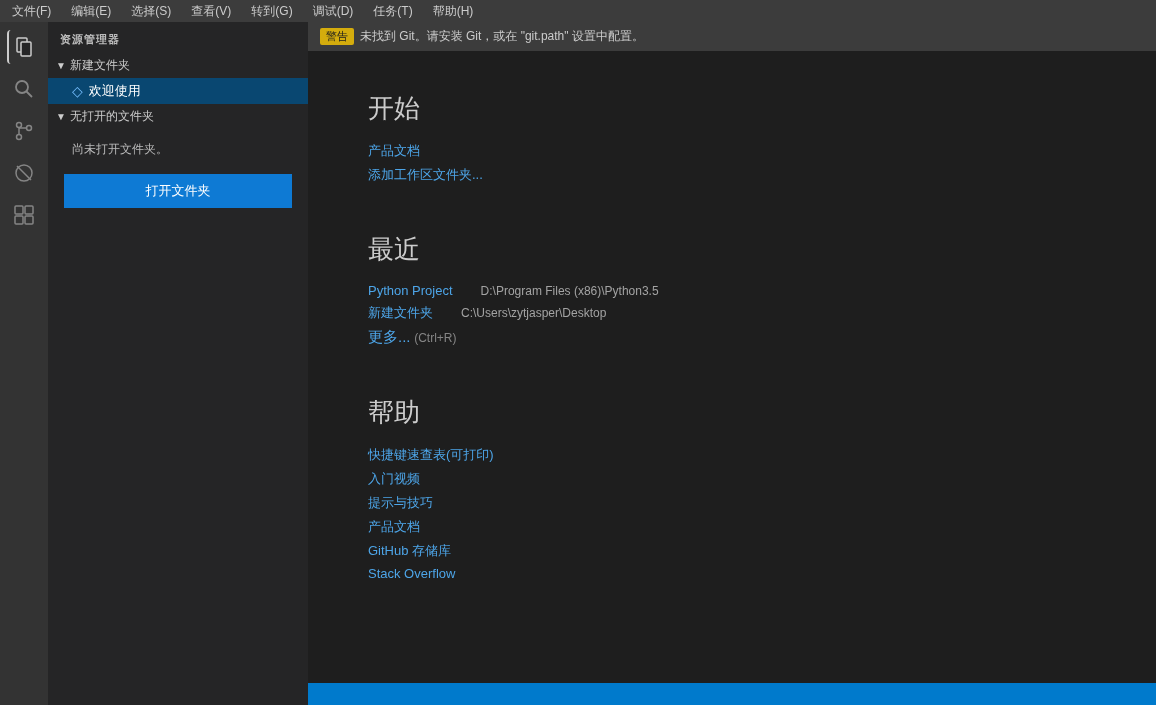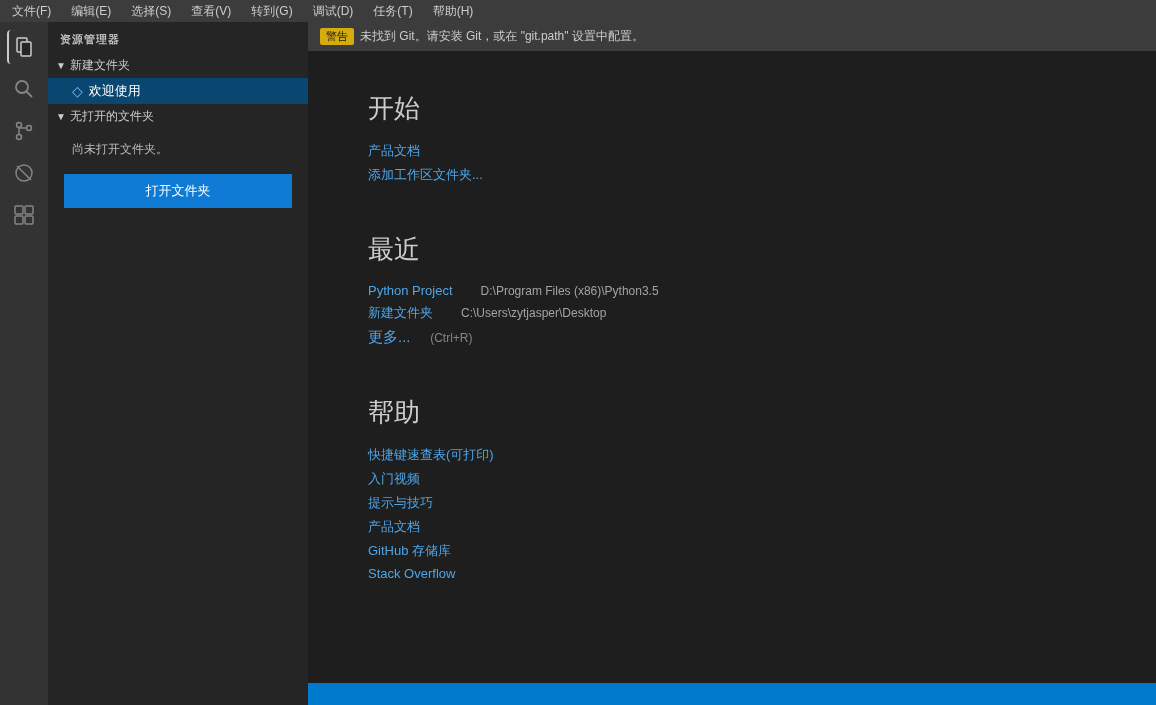--- a/index.html
+++ b/index.html
@@ -319,21 +319,21 @@
         <div class="recent-row">
           <span class="recent-name">Python Project</span>
           <span class="recent-path">D:\Program Files (x86)\Python3.5</span>
         </div>
         <div class="recent-row">
           <span class="recent-name">新建文件夹</span>
           <span class="recent-path">C:\Users\zytjasper\Desktop</span>
         </div>
         <a class="more-link">
           <span style="color: rgb(77, 165, 232);">更多...</span>
-          <span style="margin-left: 16px; font-size: 12px; color: rgb(133, 133, 133);">(Ctrl+R)</span>
+          <span style="margin-left: 0; font-size: 12px; color: rgb(133, 133, 133);">(Ctrl+R)</span>
         </a>
       </div>
 
       <div class="section">
         <div class="section-title">帮助</div>
         <a class="link-item">快捷键速查表(可打印)</a>
         <a class="link-item">入门视频</a>
         <a class="link-item">提示与技巧</a>
         <a class="link-item">产品文档</a>
         <a class="link-item">GitHub 存储库</a>

